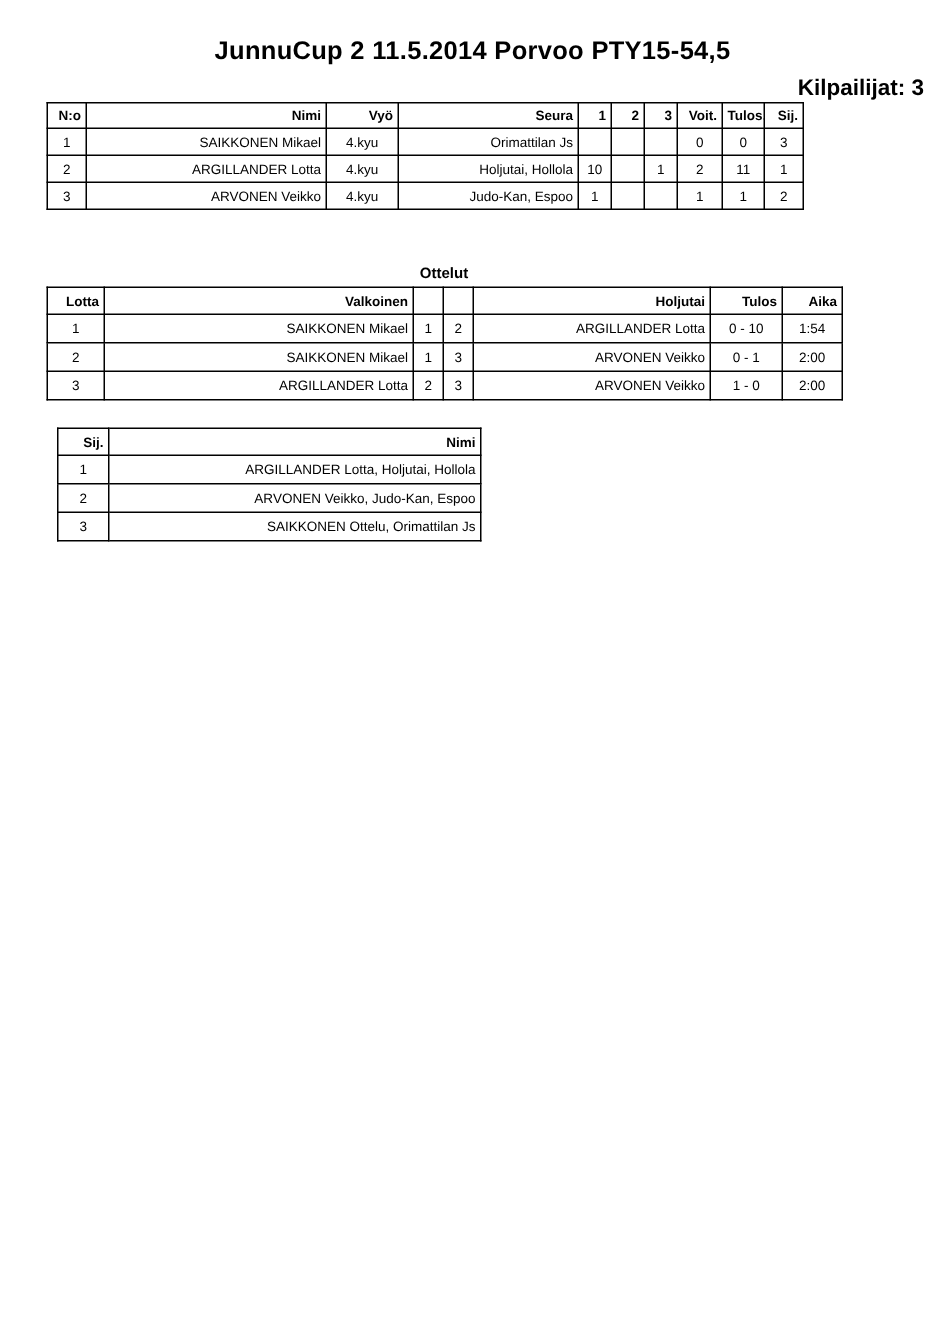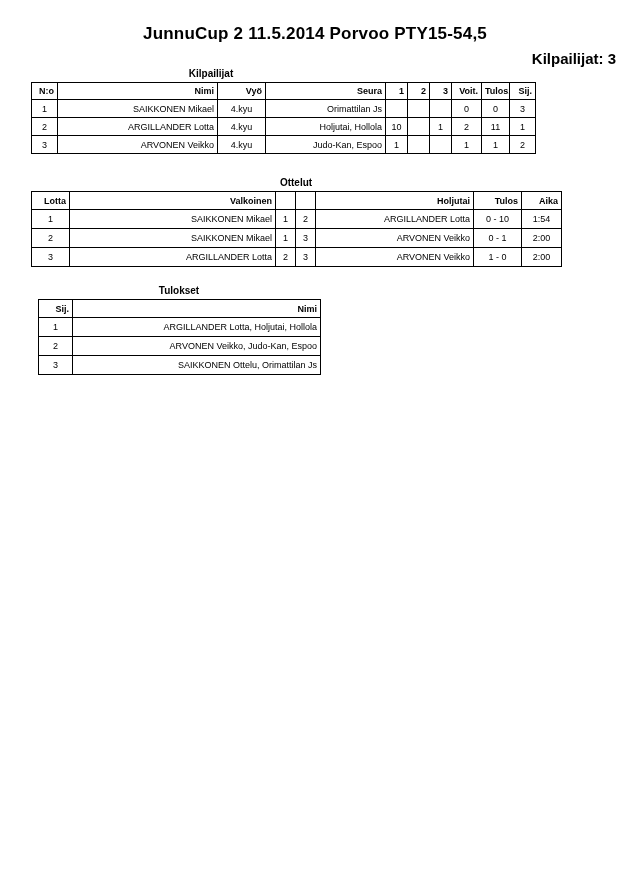--- a/index.html
+++ b/index.html
@@ -107,21 +107,20 @@
 </style>
 </head>
 <body>
 
 <div class="page">
 
   <div class="title">JunnuCup 2  11.5.2014  Porvoo   PTY15-54,5</div>
   <div class="competitors-count">Kilpailijat: 3</div>
 
   <div class="kilpailijat-wrap">
-    <div class="section-title">Kilpailijat</div>
     <table class="kilpailijat">
       <colgroup>
         <col style="width:26px">
         <col style="width:160px">
         <col style="width:48px">
         <col style="width:120px">
         <col style="width:22px">
         <col style="width:22px">
         <col style="width:22px">
         <col style="width:30px">
@@ -232,21 +231,20 @@
           <td class="ctr">3</td>
           <td class="lft">ARVONEN Veikko</td>
           <td class="ctr">1 - 0</td>
           <td class="ctr">2:00</td>
         </tr>
       </tbody>
     </table>
   </div>
 
   <div class="tulokset-wrap">
-    <div class="section-title">Tulokset</div>
     <table class="tulokset">
       <colgroup>
         <col style="width:34px">
         <col style="width:248px">
       </colgroup>
       <thead>
         <tr>
           <th>Sij.</th>
           <th>Nimi</th>
         </tr>

